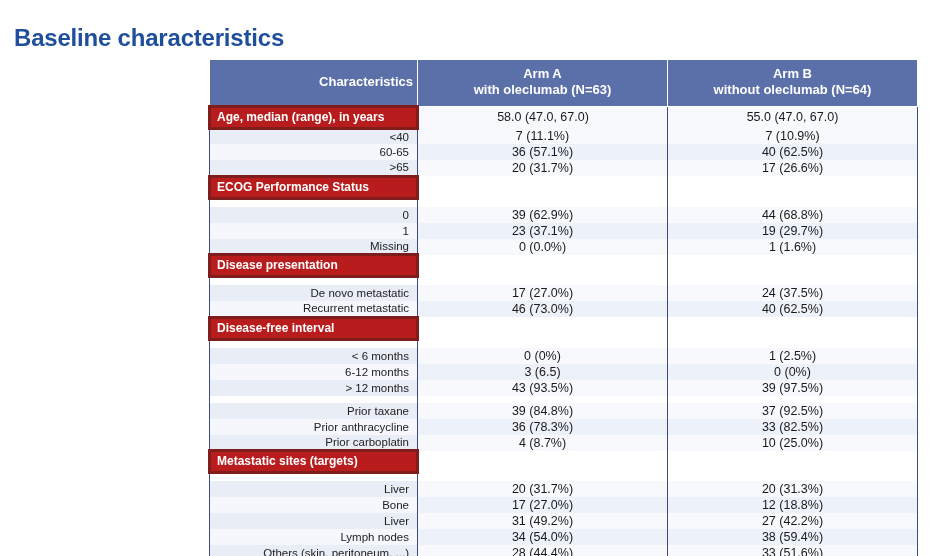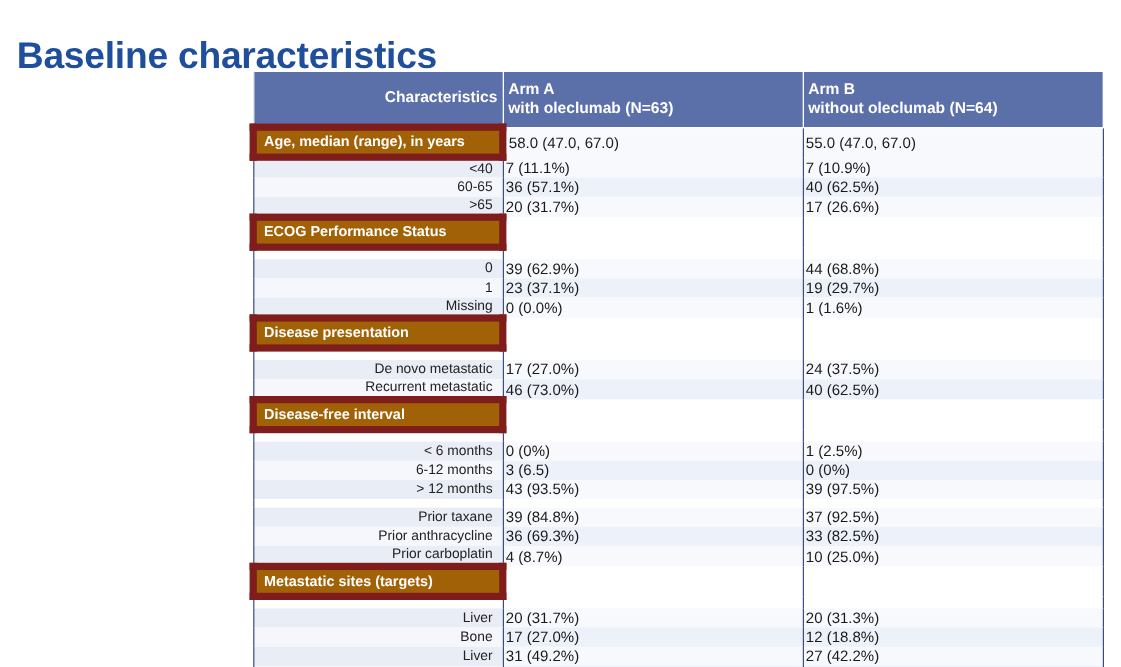--- a/index.html
+++ b/index.html
@@ -11,21 +11,21 @@
     width: 934px;
     height: 556px;
     font-family: "Liberation Sans", sans-serif;
     position: relative;
     overflow: hidden;
   }
   .slide-title {
     position: absolute;
     left: 14px;
     top: 8px;
-    font-size: 31px;
+    font-size: 24px;
     font-weight: bold;
     color: #1F4E9C;
     letter-spacing: -0.2px;
   }
   .table-wrap {
     position: absolute;
     left: 208px;
     top: 59px;
     width: 708px;
   }
@@ -37,36 +37,36 @@
   table.baseline col.c-label { width: 208px; }
   table.baseline col.c-arma  { width: 250px; }
   table.baseline col.c-armb  { width: 250px; }
 
   th.hdr {
     background: #5B6FA8;
     color: #ffffff;
     font-size: 13px;
     font-weight: bold;
     padding: 6px 4px 7px 4px;
-    text-align: left;
+    text-align: center;
     line-height: 1.25;
     border: 1px solid #ffffff;
     vertical-align: middle;
   }
   th.hdr.first { text-align: right; }
   th.hdr .sub { font-weight: bold; display: block; }
 
   td.section {
-    background: #a16207;
+    background: #b91c1c;
     color: #ffffff;
     font-size: 12px;
     font-weight: bold;
     padding: 2px 6px 3px 6px;
     text-align: left;
-    border: 6px solid #7f1d1d;
+    border: 3px solid #7f1d1d;
     white-space: nowrap;
   }
   td.section-blank {
     background: #ffffff;
     border-left: 1px solid #3A4C80;
     border-right: 1px solid #3A4C80;
   }
   td.rowlabel {
     font-size: 11.5px;
     color: #222222;
@@ -74,21 +74,21 @@
     padding: 1px 8px 1px 0;
     background: #E9EDF6;
     border-left: 1px solid #3A4C80;
     border-right: 1px solid #3A4C80;
     white-space: nowrap;
   }
   td.rowlabel.alt { background: #F5F7FC; }
   td.val {
     font-size: 12.5px;
     color: #1a1a1a;
-    text-align: left;
+    text-align: center;
     padding: 1px 2px 1px 2px;
     background: #F7F9FD;
     border-left: 1px solid #3A4C80;
     border-right: 1px solid #3A4C80;
   }
   td.val.alt { background: #EDF1F9; }
   tr.lastrow td { border-bottom: 1px solid #3A4C80; }
   td.spacer {
     height: 7px;
     background: #FFFFFF;
@@ -221,21 +221,21 @@
           <td class="spacer"></td>
           <td class="spacer"></td>
         </tr>
         <tr>
           <td class="rowlabel">Prior taxane</td>
           <td class="val">39 (84.8%)</td>
           <td class="val">37 (92.5%)</td>
         </tr>
         <tr>
           <td class="rowlabel alt">Prior anthracycline</td>
-          <td class="val alt">36 (69.3%)</td>
+          <td class="val alt">36 (78.3%)</td>
           <td class="val alt">33 (82.5%)</td>
         </tr>
         <tr>
           <td class="rowlabel">Prior carboplatin</td>
           <td class="val">4 (8.7%)</td>
           <td class="val">10 (25.0%)</td>
         </tr>
         <tr>
           <td class="section">Metastatic sites (targets)</td>
           <td class="section-blank"></td>

